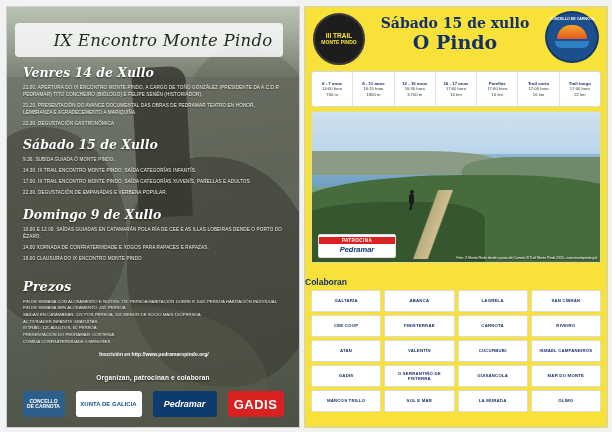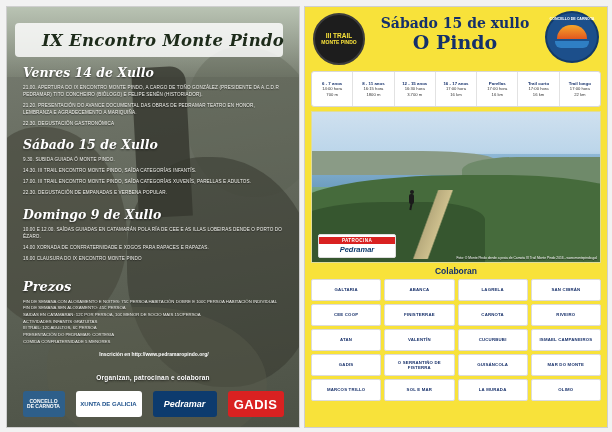--- a/index.html
+++ b/index.html
@@ -19,21 +19,21 @@
   .rock.r4{left:180px;top:40px;width:130px;height:150px;background:rgba(90,95,80,.35);}
   .sky{position:absolute;left:0;top:0;width:292px;height:70px;background:linear-gradient(180deg,#b9c3b3,#8d958455);}
   .tower{position:absolute;left:128px;top:60px;width:54px;height:150px;background:rgba(48,50,42,.75);border-radius:10px 16px 0 0;transform:rotate(-3deg);}
 
   .title-band{
     position:absolute;left:8px;top:16px;width:268px;height:34px;
     background:rgba(255,255,255,.82);border-radius:4px;
     display:flex;align-items:center;justify-content:center;
   }
   .title-band .t{
-    font-family:"DejaVu Serif",serif;font-style:italic;font-weight:bold;
+    font-family:"DejaVu Serif",serif;font-style:italic;font-weight:normal;
     font-size:16.5px;color:#1d2b1a;letter-spacing:.3px;white-space:nowrap;margin-left:28px;
   }
 
   .lcontent{position:absolute;left:16px;top:58px;width:262px;color:#ffffff;}
   .day-head{
     font-family:"DejaVu Serif",serif;font-style:italic;font-weight:bold;
     font-size:12.5px;color:#ffffff;margin:10px 0 5px 0;text-shadow:0 1px 2px rgba(0,0,0,.6);
   }
   .day-head.first{margin-top:0;}
   .evt{font-size:4.6px;line-height:1.5;margin:0 0 4px 0;color:#f2f2ee;letter-spacing:.15px;text-shadow:0 1px 1px rgba(0,0,0,.55);}
@@ -117,21 +117,21 @@
   .sponsor-tag .st1{background:#d92121;color:#fff;font-size:4.6px;font-weight:bold;letter-spacing:.4px;padding:1px 0;}
   .sponsor-tag .st2{color:#0d3b6e;font-style:italic;font-weight:bold;font-size:7.5px;margin-top:1px;}
   .photo-credit{
     position:absolute;right:3px;bottom:2px;color:#ffffff;font-size:3.3px;text-align:right;line-height:1.3;text-shadow:0 1px 1px rgba(0,0,0,.8);
   }
 
   .info-row{display:flex;align-items:center;justify-content:space-between;margin:4px 8px 0 8px;}
   .info-left{color:#14306b;font-weight:bold;font-size:8px;}
   .info-right{color:#f05a1e;font-size:5.2px;text-decoration:underline;}
 
-  .colaboran{text-align:center;color:#14306b;font-weight:bold;font-size:8.5px;margin-top:3px;}
+  .colaboran{text-align:left;color:#14306b;font-weight:bold;font-size:8.5px;margin-top:14px;}
 
   .grid{
     margin:3px 6px 6px 6px;display:grid;grid-template-columns:repeat(4,1fr);grid-auto-rows:22px;gap:3px;
   }
   .cell{
     background:#ffffff;border:1px solid #dcdcdc;border-radius:2px;
     display:flex;align-items:center;justify-content:center;text-align:center;
     font-size:4.3px;color:#17306a;font-weight:bold;letter-spacing:.2px;padding:1px;line-height:1.2;
   }
 </style>

